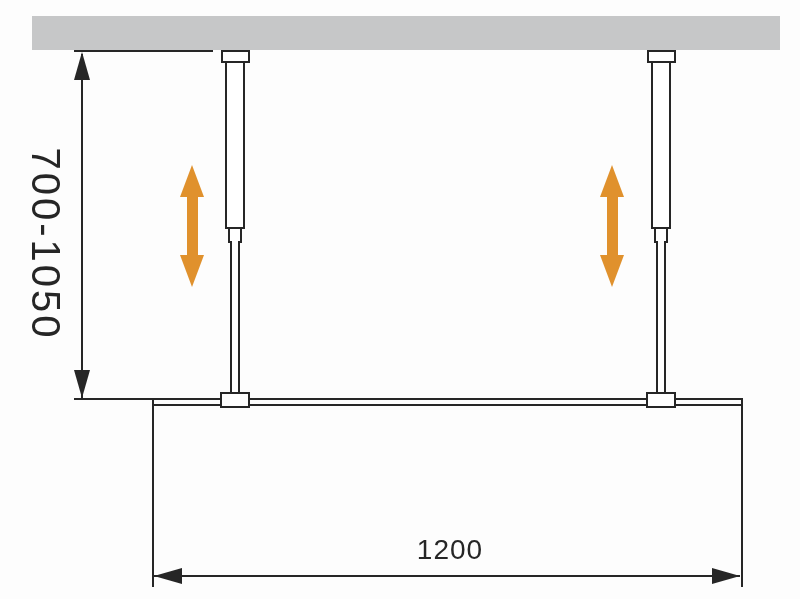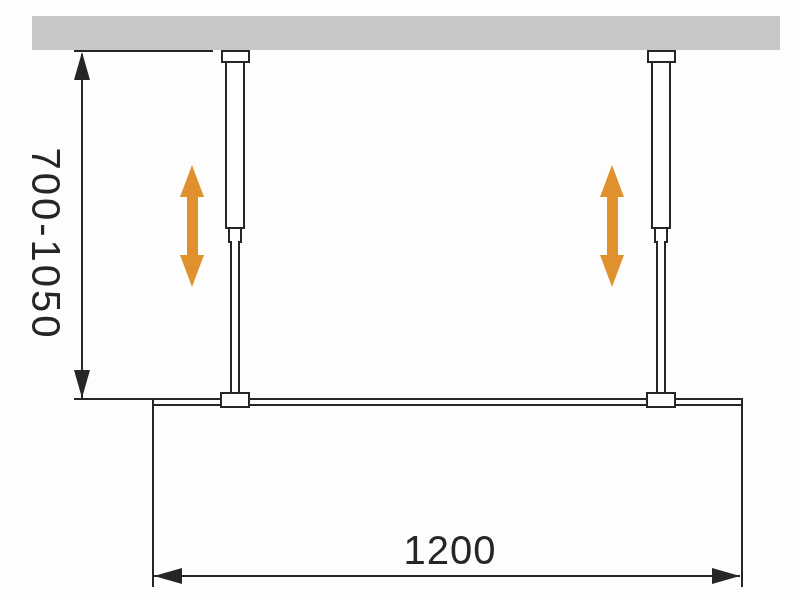--- a/index.html
+++ b/index.html
@@ -52,21 +52,21 @@
   .oarrow .shaft{position:absolute; left:7px; top:30px; width:11px; height:62px; background:var(--arrow);}
   .oarrow .head-down{position:absolute; left:0; top:90px; width:0; height:0;
     border-left:12px solid transparent; border-right:12px solid transparent; border-top:32px solid var(--arrow);}
   .oarrowL{left:180px; top:165px;}
   .oarrowR{left:600px; top:165px;}
 
   
   .hdim-line{left:154px; top:575px; width:586px; height:2px;}
   .arr-left {left:154px; top:568px; border-top:8px solid transparent; border-bottom:8px solid transparent; border-right:28px solid var(--line);}
   .arr-right{left:712px; top:568px; border-top:8px solid transparent; border-bottom:8px solid transparent; border-left:28px solid var(--line);}
-  .hlabel{left:340px; top:527px; width:220px; height:46px; line-height:46px; text-align:center; font-size:40px; letter-spacing:1px;}
+  .hlabel{left:340px; top:527px; width:220px; height:46px; line-height:46px; text-align:center; font-size:28px; letter-spacing:1px;}
 </style>
 </head>
 <body>
 
 <div id="canvas">
 
   <div class="abs ceiling"></div>
 
   <div>
     <div class="abs ext-top fill-line"></div>

